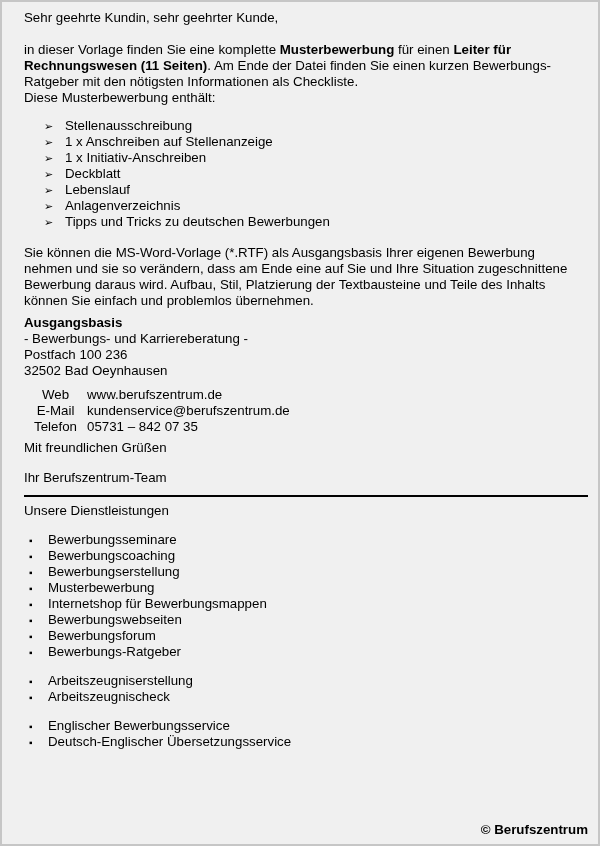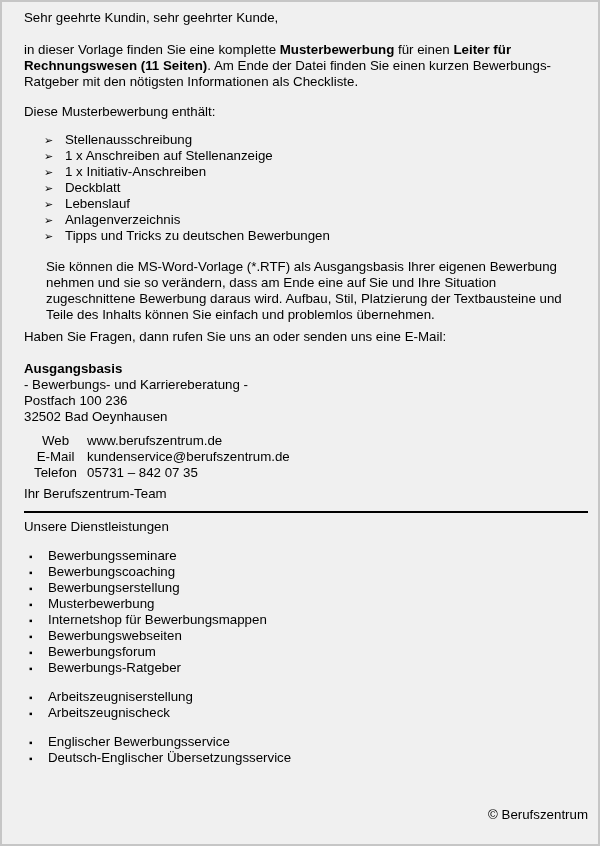--- a/index.html
+++ b/index.html
@@ -6,42 +6,42 @@
   .page{
     width:600px;height:846px;box-sizing:border-box;position:relative;overflow:hidden;
     background:#f0f0f0;border:2px solid #c6c6c6;
     font-family:"Liberation Sans","DejaVu Sans",sans-serif;
     font-size:13.3px;line-height:16px;color:#000;
     padding:8px 22px 0 22px;
   }
   p{margin:0;}
   b{font-weight:bold;}
   .salutation{margin-bottom:16px;}
-  .intro{margin-bottom:14px;}
+  .intro{}
   .contains-heading{margin-bottom:12px;}
   ul{list-style:none;margin:0;padding:0;}
   .arrow-list{margin-bottom:15px;}
   .arrow-list li{line-height:15px;padding-left:20px;display:flex;align-items:baseline;}
   .arrow-list .bullet{display:inline-block;width:21px;flex:0 0 21px;font-size:11px;}
   .square-list li{line-height:15px;padding-left:5px;display:flex;align-items:baseline;}
   .square-list .bullet{display:inline-block;width:19px;flex:0 0 19px;font-size:10px;}
-  .usage{margin-bottom:6px;margin-left:22px;}
+  .usage{margin-bottom:6px;}
   .contact-prompt{margin-bottom:16px;}
   .company{margin-bottom:8px;}
   .company-name{font-weight:bold;}
   .contact-table{margin-bottom:5px;}
   .contact-row{display:flex;}
   .contact-label{width:63px;flex:0 0 63px;text-align:center;}
   .closing{margin-bottom:14px;}
   .rule{border:none;border-top:2px solid #000;margin:9px -12px 6px 0;}
   .services-heading{margin-bottom:13px;}
   .svc-group{margin-bottom:13px;}
   .svc-group.last{margin-bottom:5px;}
   .footer-note{border-bottom:2px solid #000;padding-bottom:3px;margin-right:-12px;}
-  .copyright{position:absolute;right:10px;bottom:21px;font-weight:normal;}
+  .copyright{position:absolute;right:10px;bottom:6px;font-weight:bold;}
 </style>
 </head>
 <body>
 
 <div class="page">
 
   <p class="salutation">Sehr geehrte Kundin, sehr geehrter Kunde,</p>
 
   <p class="intro"><span>in dieser Vorlage finden Sie eine komplette </span><b>Musterbewerbung</b><span> für einen </span><b>Leiter für Rechnungswesen (11 Seiten)</b><span>. Am Ende der Datei finden Sie einen kurzen Bewerbungs-Ratgeber mit den nötigsten Informationen als Checkliste.</span></p>
 
@@ -73,21 +73,20 @@
         <span>Anlagenverzeichnis</span>
       </li>
     <li>
         <span class="bullet">➢</span>
         <span>Tipps und Tricks zu deutschen Bewerbungen</span>
       </li>
   </ul>
 
   <p class="usage">Sie können die MS-Word-Vorlage (*.RTF) als Ausgangsbasis Ihrer eigenen Bewerbung nehmen und sie so verändern, dass am Ende eine auf Sie und Ihre Situation zugeschnittene Bewerbung daraus wird. Aufbau, Stil, Platzierung der Textbausteine und Teile des Inhalts können Sie einfach und problemlos übernehmen.</p>
 
-  <p class="contact-prompt">Haben Sie Fragen, dann rufen Sie uns an oder senden uns eine E-Mail:</p>
 
   <div class="company">
     <p class="company-name">Ausgangsbasis</p>
     <p>- Bewerbungs- und Karriereberatung -</p>
     <p>Postfach 100 236</p>
     <p>32502 Bad Oeynhausen</p>
   </div>
 
   <div class="contact-table">
     <div class="contact-row">
@@ -97,20 +96,21 @@
     <div class="contact-row">
         <span class="contact-label">E-Mail</span>
         <span>kundenservice@berufszentrum.de</span>
       </div>
     <div class="contact-row">
         <span class="contact-label">Telefon</span>
         <span>05731 – 842 07 35</span>
       </div>
   </div>
 
+  <p class="closing">Mit freundlichen Grüßen</p>
   <p class="signature">Ihr Berufszentrum-Team</p>
 
   <hr class="rule">
 
   <p class="services-heading">Unsere Dienstleistungen</p>
 
   <ul class="square-list svc-group">
     <li>
         <span class="bullet">▪</span>
         <span>Bewerbungsseminare</span>

